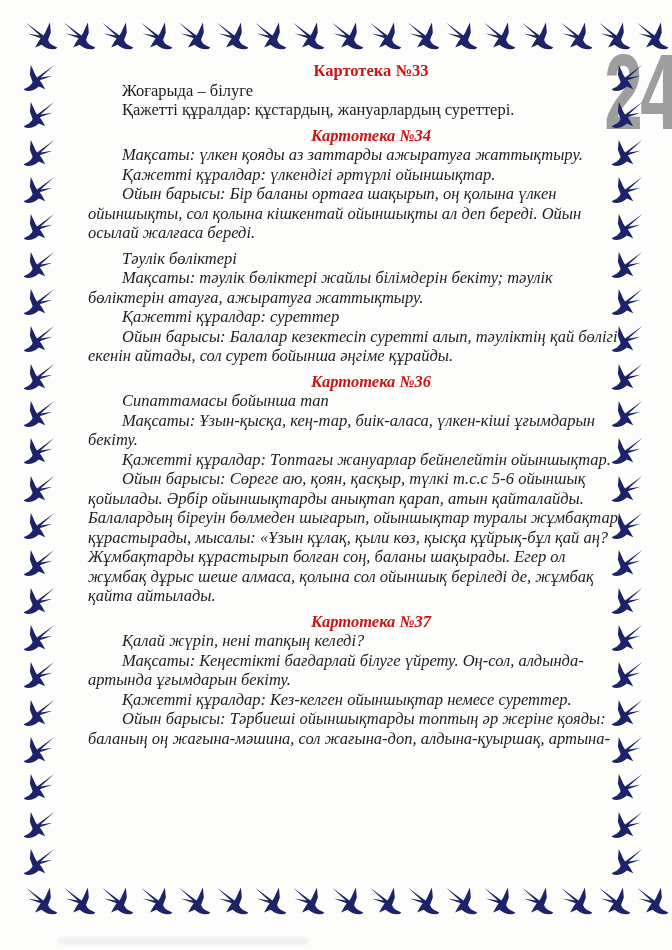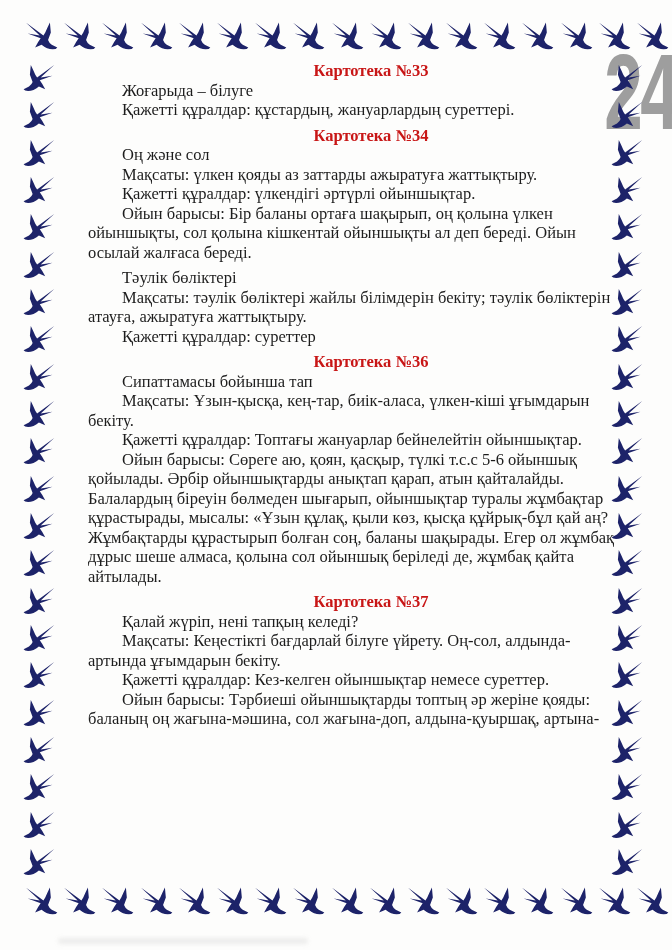--- a/index.html
+++ b/index.html
@@ -25,21 +25,21 @@
     color:var(--page-number-gray);
     transform:scaleX(0.64);transform-origin:right top;
     letter-spacing:-4px;
   }
   
   .content{
     position:absolute;left:88px;top:61px;width:532px;z-index:1;
     font-size:16.5px;line-height:19.5px;text-align:left;
   }
   .section{margin:0;}
-  .section + .section{margin-top:6px;}
+  .section + .section{margin-top:6px;font-style:italic;}
   .heading{
     color:var(--heading-red);font-weight:bold;text-indent:34px;margin:0;text-align:center;
   }
   .content p{margin:0;text-indent:34px;}
   
   .border{position:absolute;z-index:3;display:flex;pointer-events:none;}
   .border-row{left:24px;width:648px;height:40px;justify-content:space-between;}
   #border-top{top:21px;}
   #border-bottom{top:886px;}
   .border-col{top:64px;width:40px;height:820px;flex-direction:column;justify-content:space-between;}
@@ -70,30 +70,30 @@
   <div class="content">
 
     <div class="section">
       <p class="heading">Картотека №33</p>
       <p>Жоғарыда – білуге</p>
       <p>Қажетті құралдар: құстардың, жануарлардың суреттері.</p>
     </div>
 
     <div class="section">
       <p class="heading">Картотека №34</p>
-      <p>Оң және сол</p>
       <p>Мақсаты: үлкен қояды аз заттарды ажыратуға жаттықтыру.</p>
       <p>Қажетті құралдар: үлкендігі әртүрлі ойыншықтар.</p>
       <p>Ойын барысы: Бір баланы ортаға шақырып, оң қолына үлкен ойыншықты, сол қолына кішкентай ойыншықты ал деп береді. Ойын осылай жалғаса береді.</p>
     </div>
 
     <div class="section">
       <p>Тәулік бөліктері</p>
       <p>Мақсаты: тәулік бөліктері жайлы білімдерін бекіту; тәулік бөліктерін атауға, ажыратуға жаттықтыру.</p>
       <p>Қажетті құралдар: суреттер</p>
+      <p>Ойын барысы: Балалар кезектесіп суретті алып, тәуліктің қай бөлігі екенін айтады, сол сурет бойынша әңгіме құрайды.</p>
     </div>
 
     <div class="section">
       <p class="heading">Картотека №36</p>
       <p>Сипаттамасы бойынша тап</p>
       <p>Мақсаты: Ұзын-қысқа, кең-тар, биік-аласа, үлкен-кіші ұғымдарын бекіту.</p>
       <p>Қажетті құралдар: Топтағы жануарлар бейнелейтін ойыншықтар.</p>
       <p>Ойын барысы: Сөреге аю, қоян, қасқыр, түлкі т.с.с 5-6 ойыншық қойылады. Әрбір ойыншықтарды анықтап қарап, атын қайталайды. Балалардың біреуін бөлмеден шығарып, ойыншықтар туралы жұмбақтар құрастырады, мысалы: «Ұзын құлақ, қыли көз, қысқа құйрық-бұл қай аң? Жұмбақтарды құрастырып болған соң, баланы шақырады. Егер ол жұмбақ дұрыс шеше алмаса, қолына сол ойыншық беріледі де, жұмбақ қайта айтылады.</p>
     </div>
 

